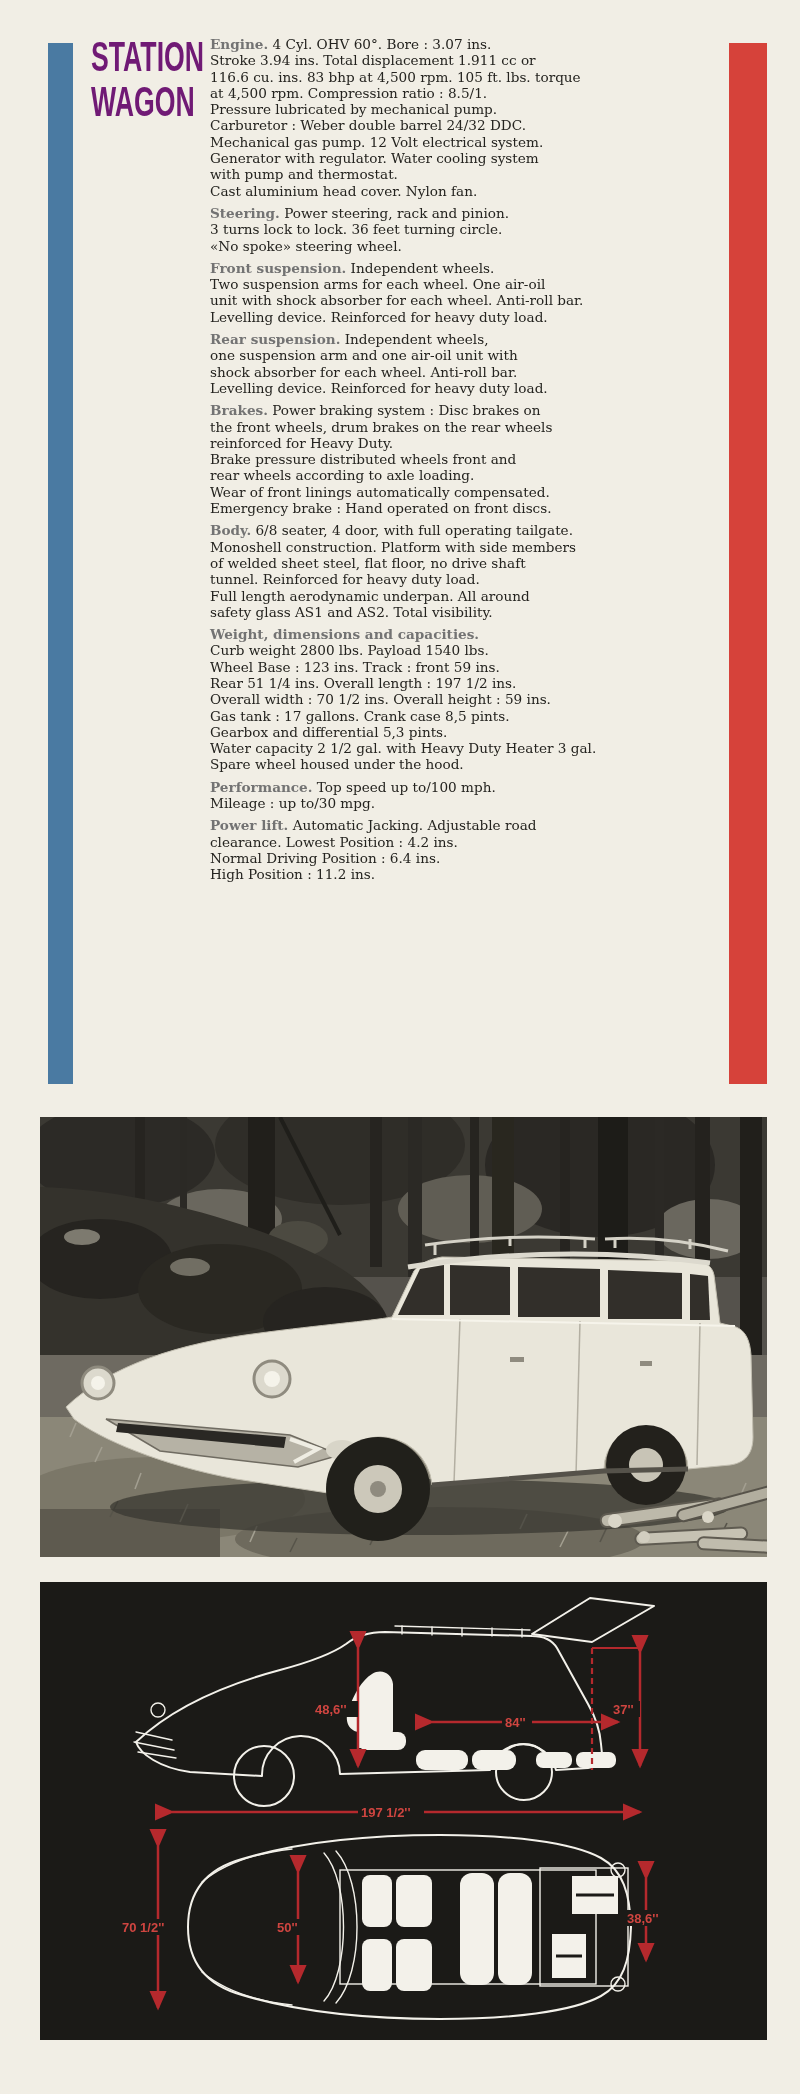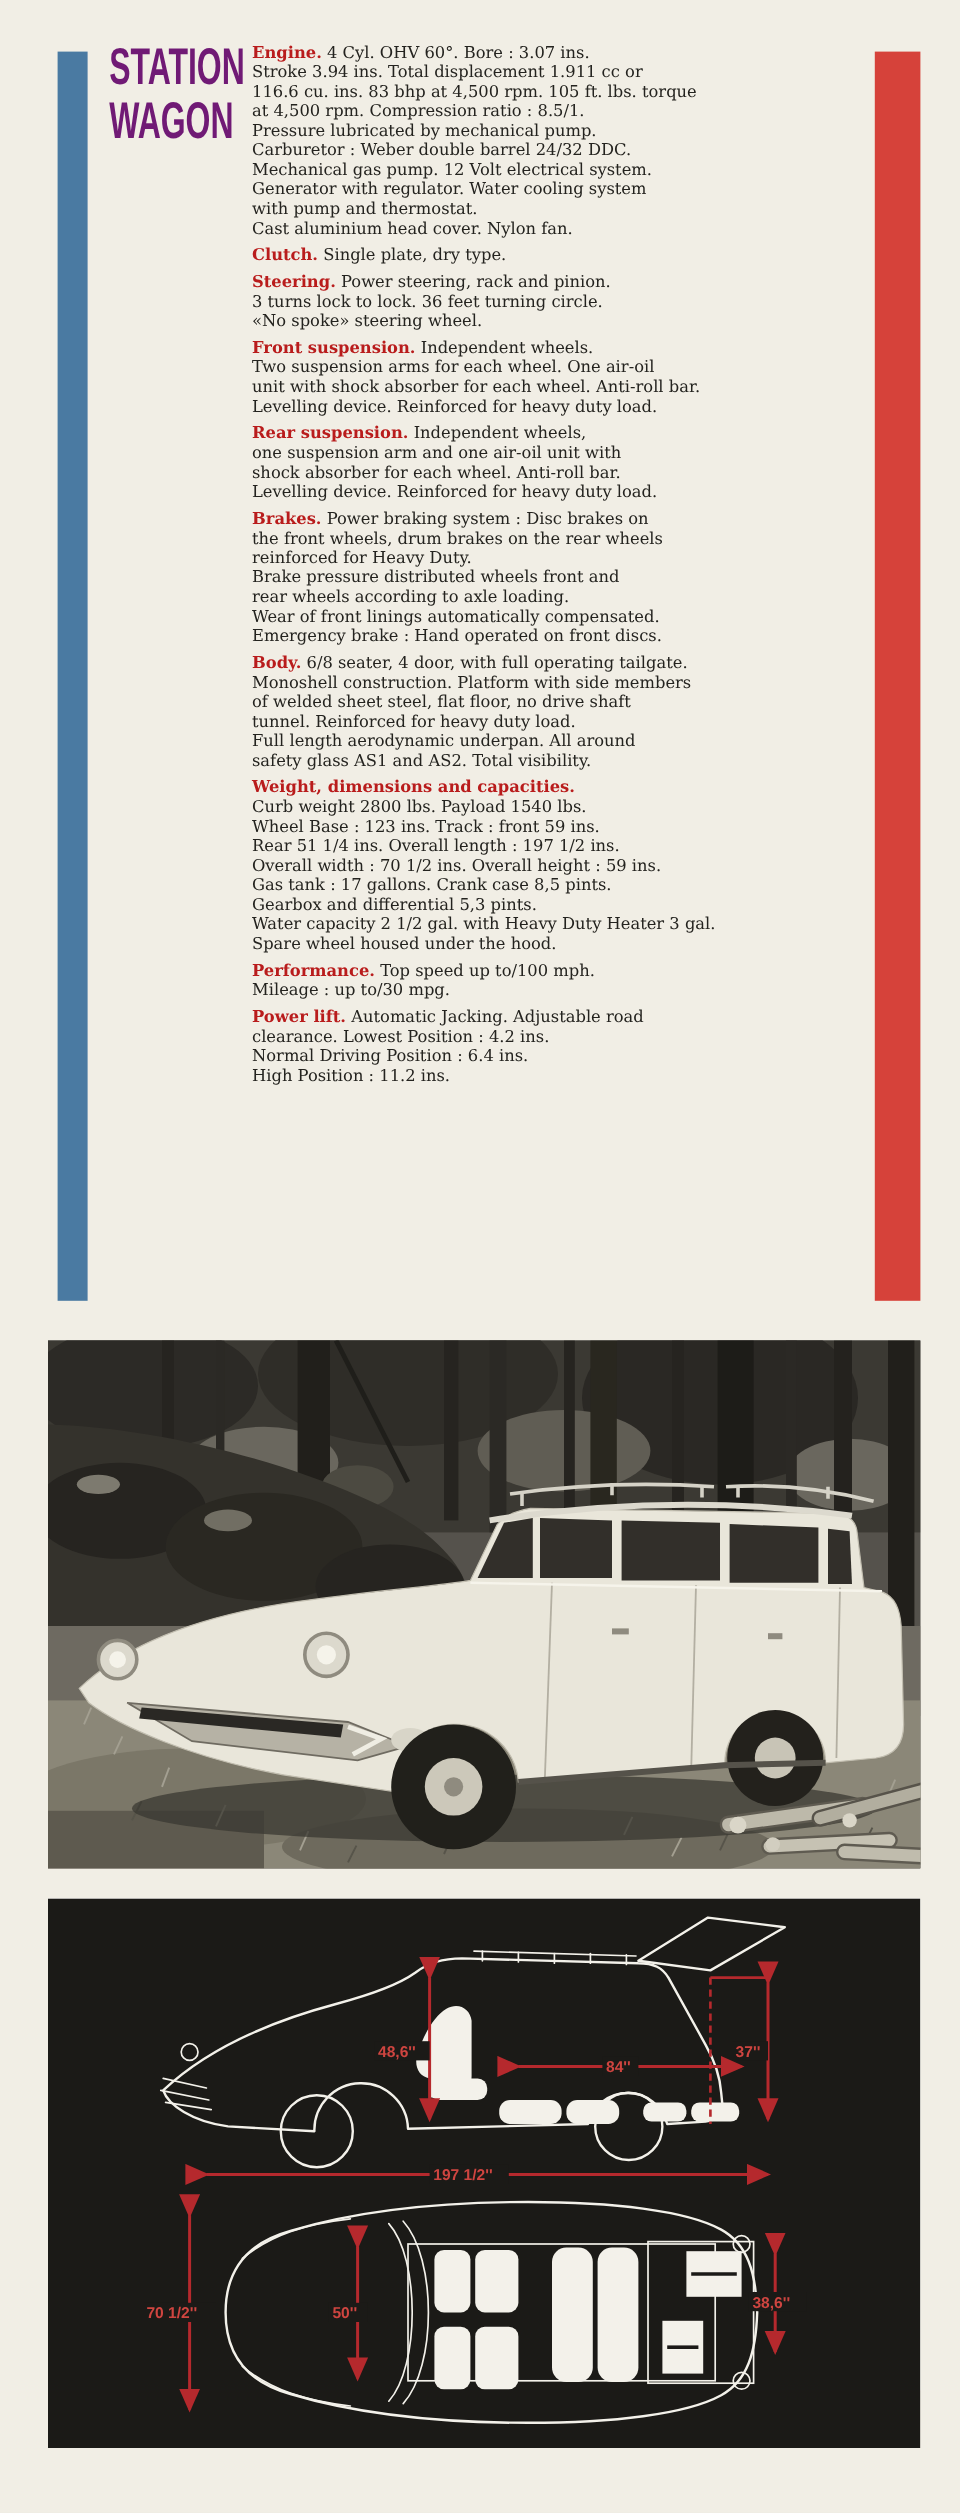--- a/index.html
+++ b/index.html
@@ -7,25 +7,25 @@
   .page{position:absolute;left:0;top:0;width:800px;height:2094px;background:#f1eee5;overflow:hidden;}
   .bar{position:absolute;top:43px;height:1041px;}
   .bar.blue{left:48px;width:25px;background:#4a7aa2;}
   .bar.red{left:729px;width:38px;background:#d6423a;}
   .title{position:absolute;left:91px;top:34px;margin:0;font-family:"Liberation Sans",sans-serif;
          font-weight:900;font-size:43px;line-height:45px;color:#701a75;letter-spacing:0px;}
   .title span{display:block;transform:scaleX(0.62);transform-origin:left center;white-space:nowrap;}
   .specs{position:absolute;left:210px;top:36px;width:470px;font-family:"DejaVu Serif",serif;
          font-size:13.6px;line-height:16.3px;color:#24231f;}
   .spec{margin:0 0 6px 0;}
-  .spec .lbl{font-weight:bold;color:#b91c1c;}
+  .spec .lbl{font-weight:bold;color:#737373;}
   .spec .lbl.standalone{display:block;}
   .spec .body{white-space:pre-line;}
   .photo-wrap{position:absolute;left:40px;top:1117px;width:727px;height:440px;background:#55524c;}
-  .diagram-wrap{position:absolute;left:40px;top:1582px;width:727px;height:410px;background:#ffffff;}
+  .diagram-wrap{position:absolute;left:40px;top:1582px;width:727px;height:410px;background:#84cc16;}
   svg{display:block;}
   .dim-label{font-family:"Liberation Sans",sans-serif;font-weight:bold;font-size:13px;fill:#cf4540;}
   .dim-line{stroke:#b5292d;stroke-width:2.5;fill:none;}
   .plate{fill:#1b1a17;}
   .outline{stroke:#f3f1ea;stroke-width:2;fill:none;stroke-linecap:round;stroke-linejoin:round;}
   .thin-outline{stroke:#f3f1ea;stroke-width:1.4;fill:none;stroke-linecap:round;}
   .seatfill{fill:#f3f1ea;stroke:none;}
 </style>
 </head>
 <body>
@@ -44,21 +44,20 @@
     <p class="spec"><b class="lbl">Engine.</b> <span class="body">4 Cyl. OHV 60°. Bore : 3.07 ins.
 Stroke 3.94 ins. Total displacement 1.911 cc or
 116.6 cu. ins. 83 bhp at 4,500 rpm. 105 ft. lbs. torque
 at 4,500 rpm. Compression ratio : 8.5/1.
 Pressure lubricated by mechanical pump.
 Carburetor : Weber double barrel 24/32 DDC.
 Mechanical gas pump. 12 Volt electrical system.
 Generator with regulator. Water cooling system
 with pump and thermostat.
 Cast aluminium head cover. Nylon fan.</span></p>
-    <p class="spec"><b class="lbl">Clutch.</b> <span class="body">Single plate, dry type.</span></p>
     <p class="spec"><b class="lbl">Steering.</b> <span class="body">Power steering, rack and pinion.
 3 turns lock to lock. 36 feet turning circle.
 «No spoke» steering wheel.</span></p>
     <p class="spec"><b class="lbl">Front suspension.</b> <span class="body">Independent wheels.
 Two suspension arms for each wheel. One air-oil
 unit with shock absorber for each wheel. Anti-roll bar.
 Levelling device. Reinforced for heavy duty load.</span></p>
     <p class="spec"><b class="lbl">Rear suspension.</b> <span class="body">Independent wheels,
 one suspension arm and one air-oil unit with
 shock absorber for each wheel. Anti-roll bar.

